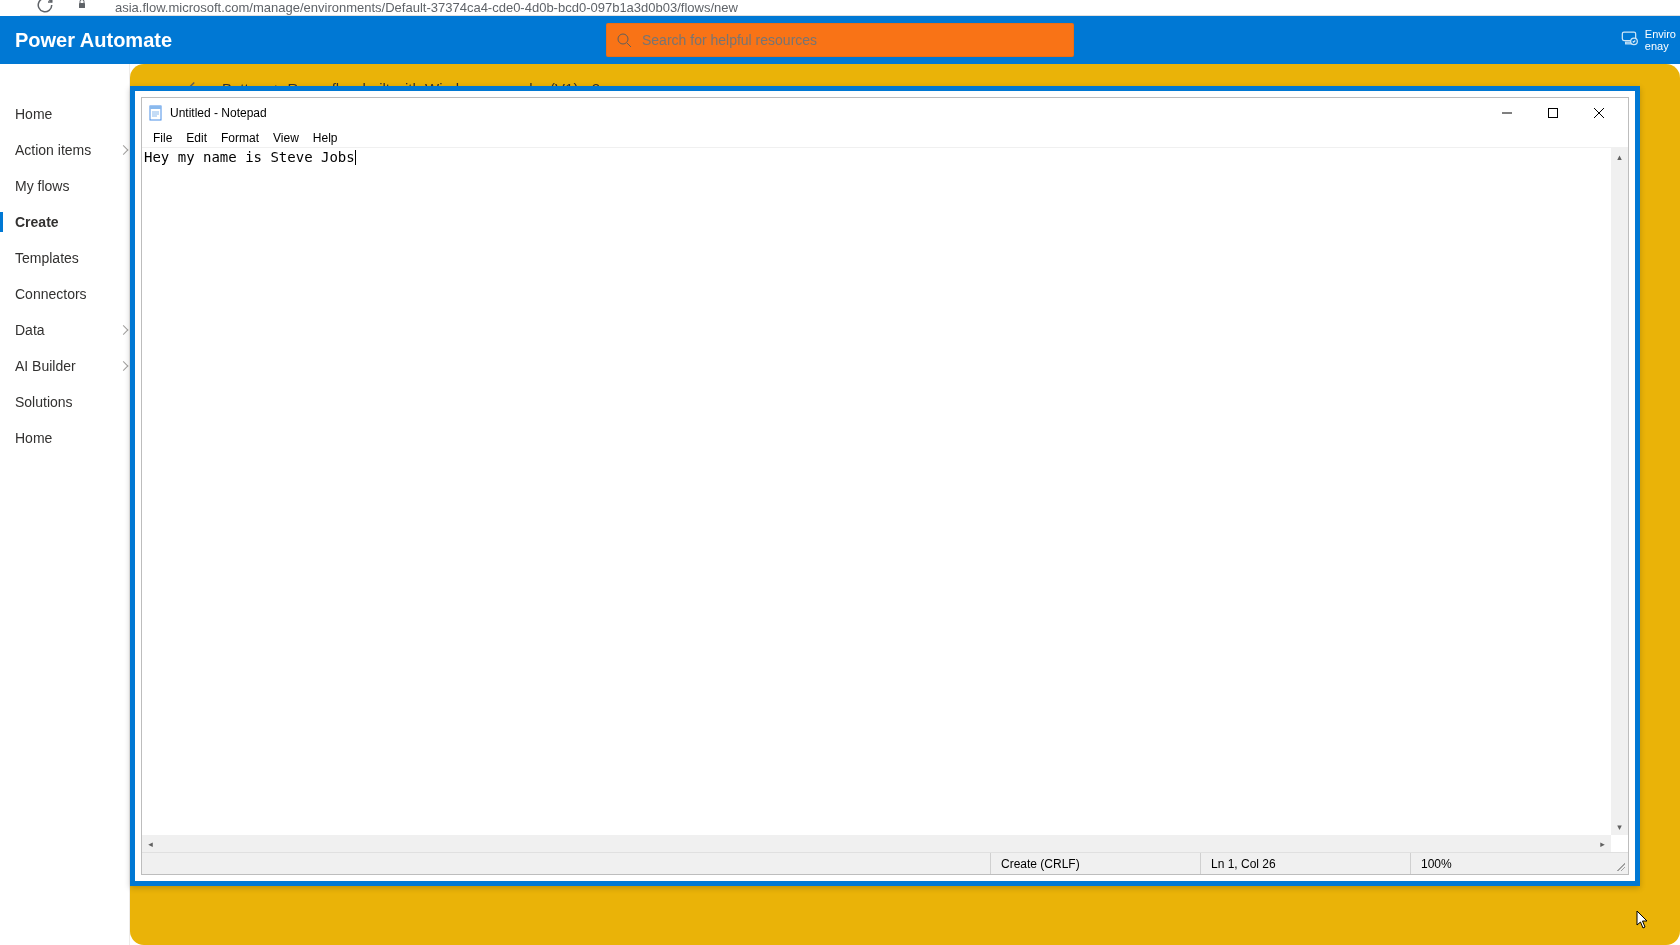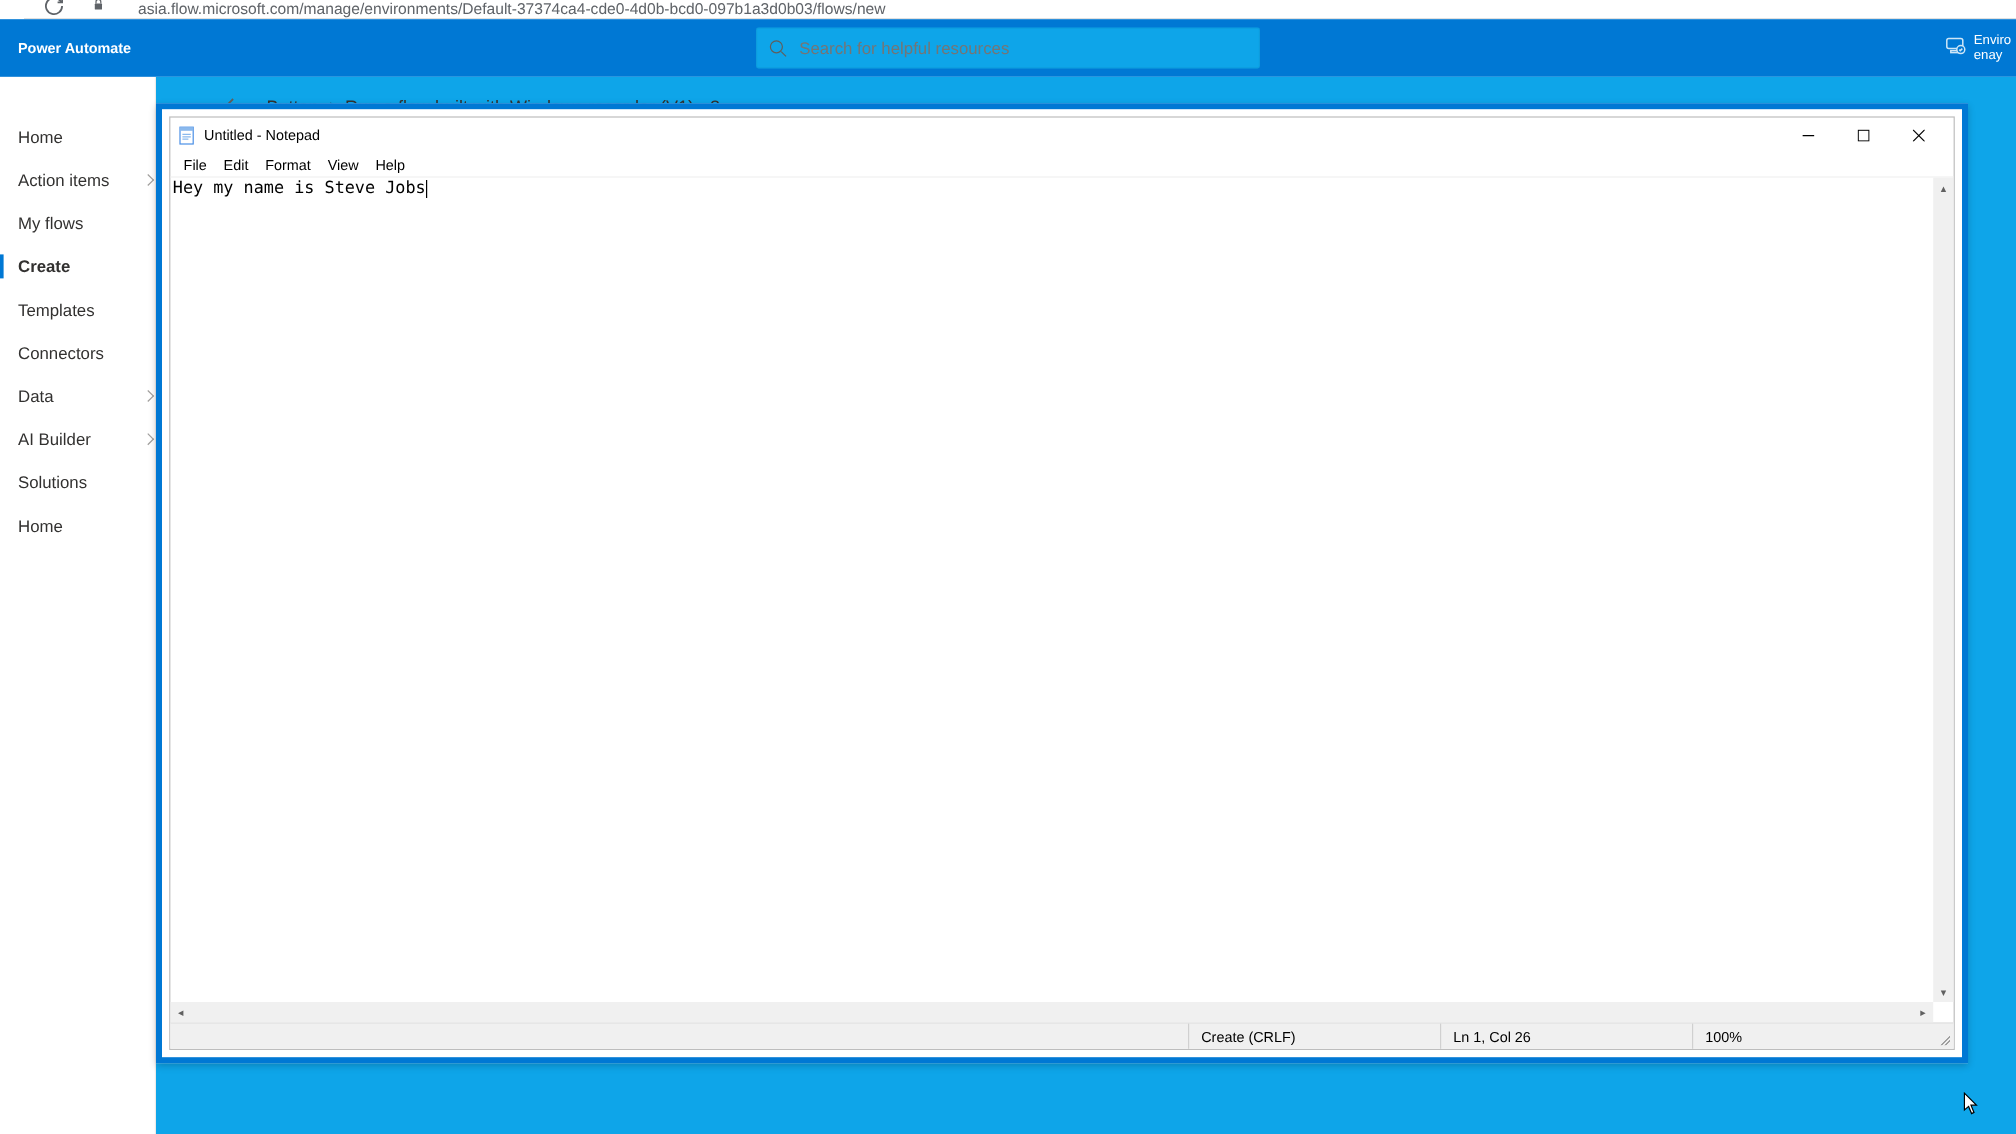--- a/index.html
+++ b/index.html
@@ -32,30 +32,30 @@
     .top-header {
       height: 48px;
       background: #0078d4;
       display: flex;
       align-items: center;
       padding: 0 15px;
       color: #fff;
       position: relative;
     }
     .app-title {
-      font-size: 12px;
+      font-size: 20px;
       font-weight: 600;
     }
     .search-wrap {
       position: absolute;
       left: 50%;
       transform: translateX(-50%);
-      width: 420px;
+      width: 468px;
       height: 34px;
-      background: #0ea5e9;
+      background: #f97316;
       border-radius: 2px;
       display: flex;
       align-items: center;
       padding: 0 10px;
       color: #605e5c;
       box-shadow: inset 0 0 0 1px rgba(0,0,0,0.05);
     }
     .search-wrap svg { width:16px; height:16px; margin-right:10px; flex:none; }
     .search-wrap input {
       border: none; background: transparent; outline: none;
@@ -106,22 +106,23 @@
       top: 50%;
       width: 6px; height: 6px;
       border-right: 1px solid #a19f9d;
       border-bottom: 1px solid #a19f9d;
       transform: translateY(-50%) rotate(-45deg);
     }
 
     
     .canvas {
       flex: 1;
-      background: #0ea5e9;
-      position: relative;
+      background: #eab308;
+      position: relative;
+      border-radius: 14px;
     }
     .flow-crumb {
       position: absolute;
       top: 14px;
       left: 56px;
       display: flex;
       align-items: center;
       gap: 18px;
       font-size: 15px;
       color: #323130;

